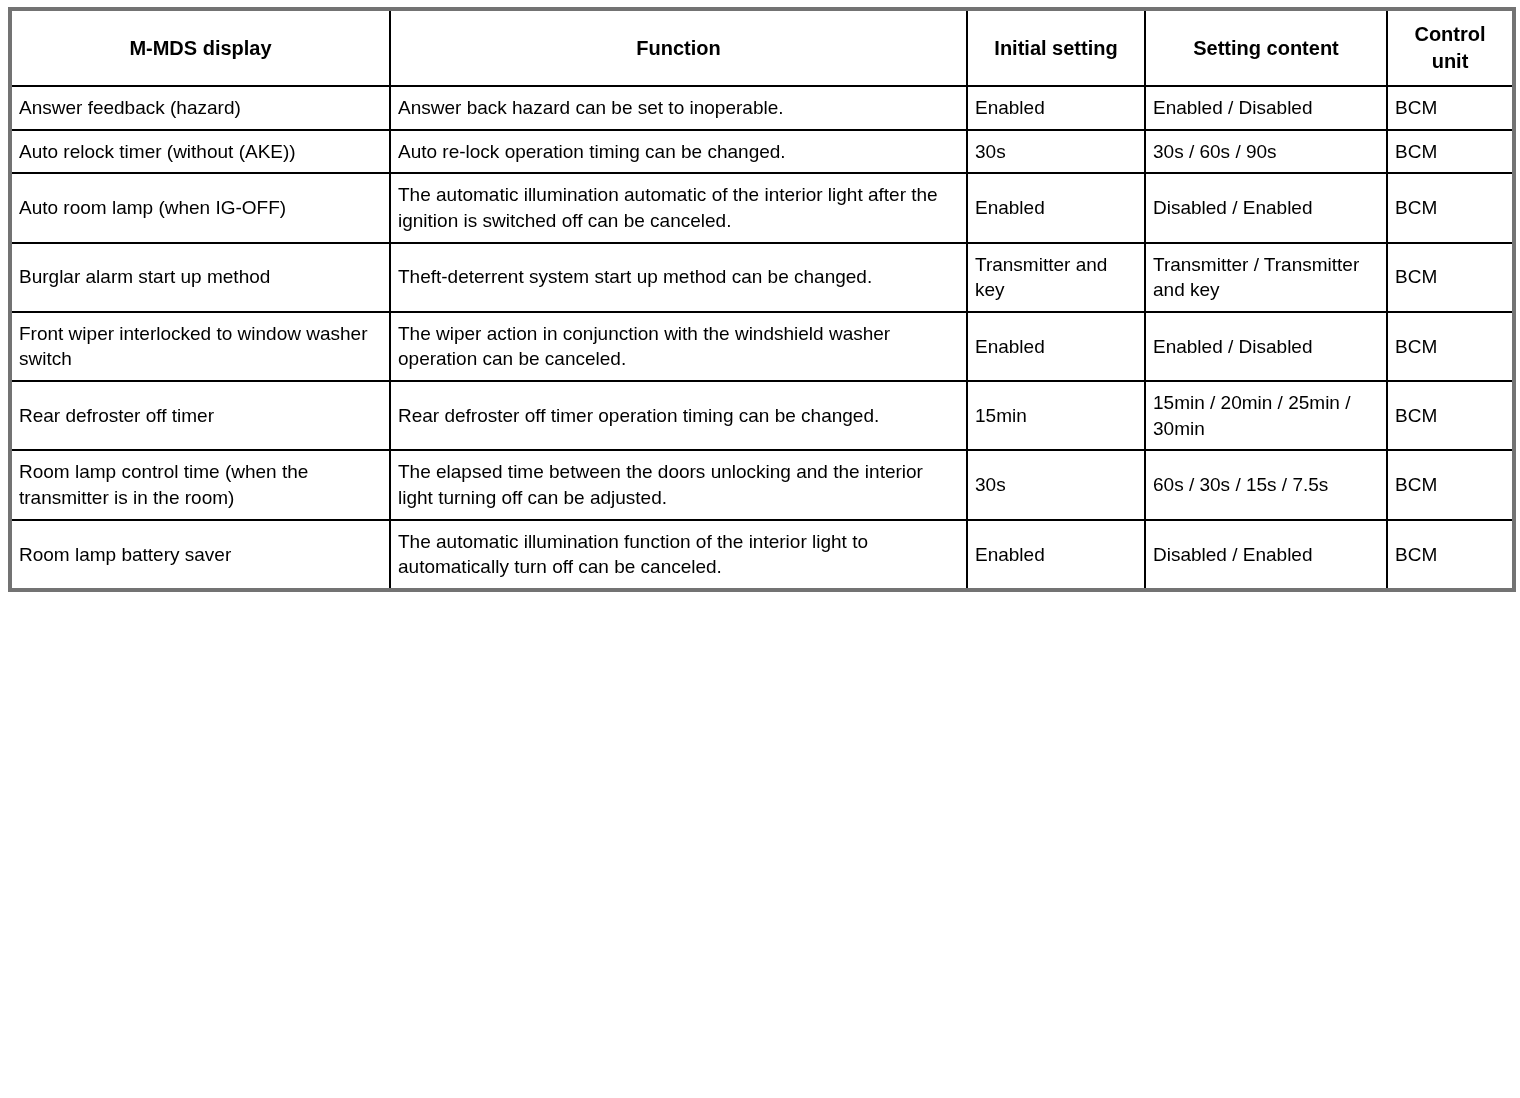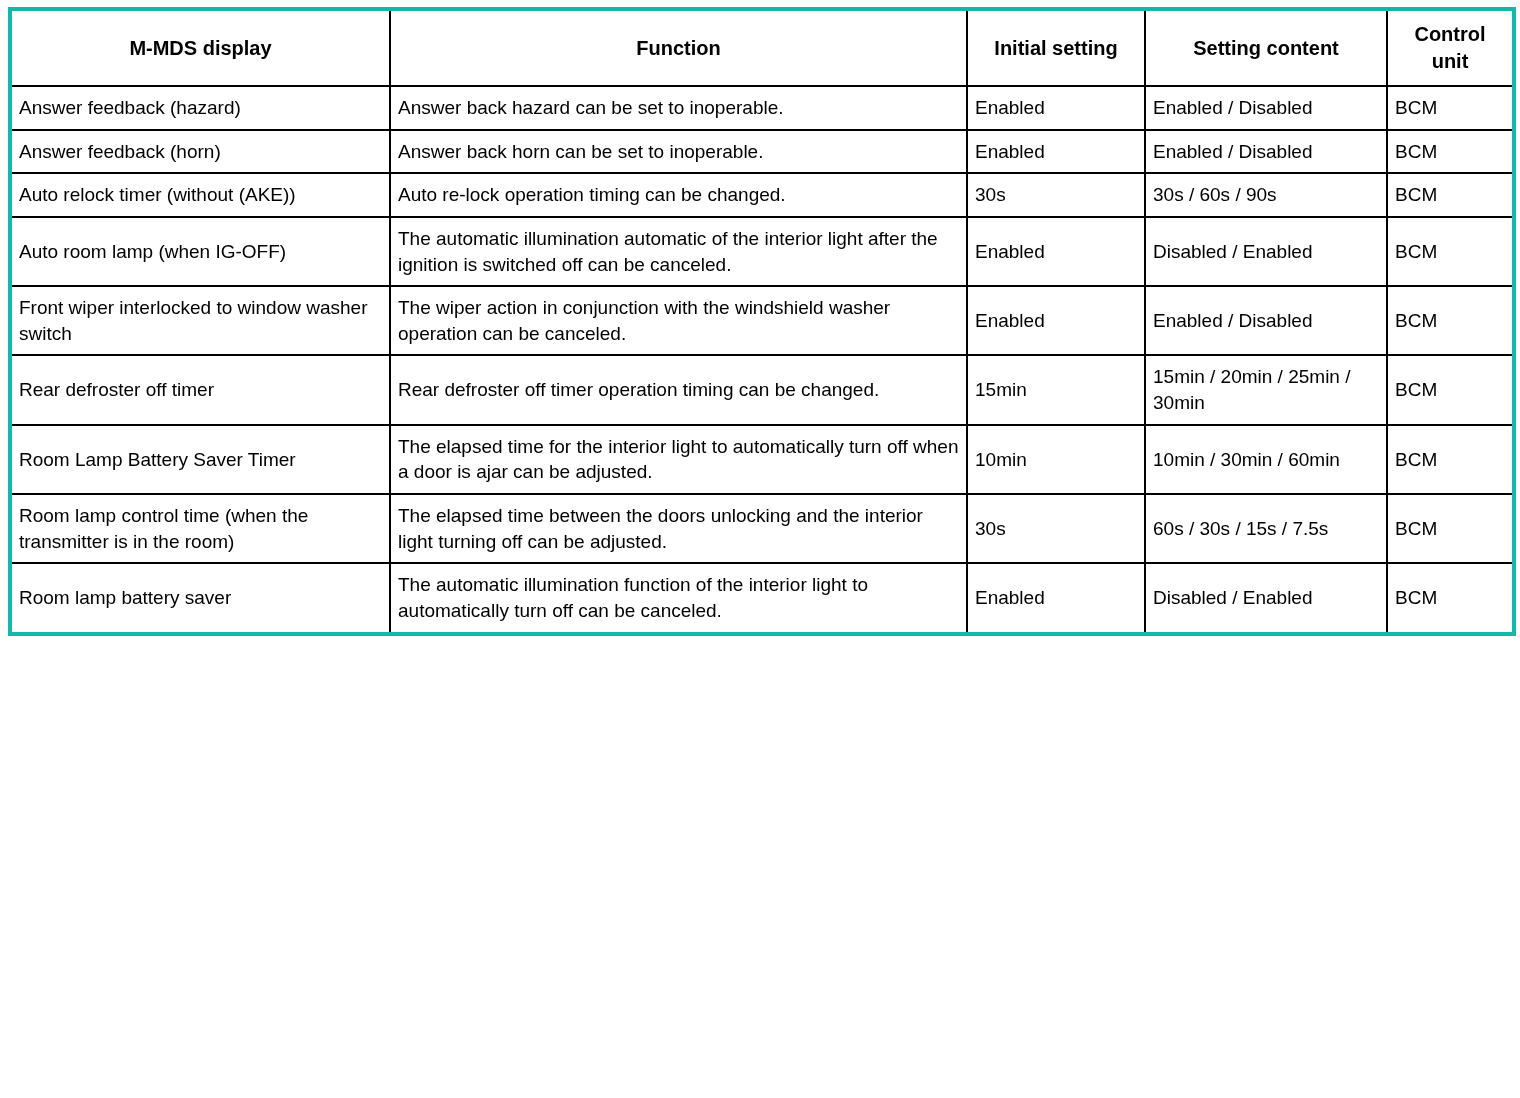--- a/index.html
+++ b/index.html
@@ -12,21 +12,21 @@
     height: 1098px;
     font-family: "Liberation Sans", sans-serif;
     color: #000000;
     box-sizing: border-box;
   }
   table.settings-table {
     border-collapse: collapse;
     table-layout: fixed;
     width: 1504px;
     margin: 7px 8px;
-    border: 4px solid #14b8a6;
+    border: 4px solid #737373;
   }
   .settings-table th,
   .settings-table td {
     border: 2px solid #000000;
     vertical-align: middle;
     font-size: 19px;
     line-height: 1.35;
     word-wrap: break-word;
   }
   .settings-table th {
@@ -68,59 +68,52 @@
   </thead>
   <tbody>
       <tr>
         <td>Answer feedback (hazard)</td>
         <td>Answer back hazard can be set to inoperable.</td>
         <td>Enabled</td>
         <td>Enabled / Disabled</td>
         <td>BCM</td>
       </tr>
       <tr>
-        <td>Answer feedback (horn)</td>
-        <td>Answer back horn can be set to inoperable.</td>
-        <td>Enabled</td>
-        <td>Enabled / Disabled</td>
-        <td>BCM</td>
-      </tr>
-      <tr>
         <td>Auto relock timer (without (AKE))</td>
         <td>Auto re-lock operation timing can be changed.</td>
         <td>30s</td>
         <td>30s / 60s / 90s</td>
         <td>BCM</td>
       </tr>
       <tr>
         <td>Auto room lamp (when IG-OFF)</td>
         <td>The automatic illumination automatic of the interior light after the ignition is switched off can be canceled.</td>
         <td>Enabled</td>
         <td>Disabled / Enabled</td>
         <td>BCM</td>
       </tr>
       <tr>
+        <td>Burglar alarm start up method</td>
+        <td>Theft-deterrent system start up method can be changed.</td>
+        <td>Transmitter and key</td>
+        <td>Transmitter / Transmitter and key</td>
+        <td>BCM</td>
+      </tr>
+      <tr>
         <td>Front wiper interlocked to window washer switch</td>
         <td>The wiper action in conjunction with the windshield washer operation can be canceled.</td>
         <td>Enabled</td>
         <td>Enabled / Disabled</td>
         <td>BCM</td>
       </tr>
       <tr>
         <td>Rear defroster off timer</td>
         <td>Rear defroster off timer operation timing can be changed.</td>
         <td>15min</td>
         <td>15min / 20min / 25min / 30min</td>
-        <td>BCM</td>
-      </tr>
-      <tr>
-        <td>Room Lamp Battery Saver Timer</td>
-        <td>The elapsed time for the interior light to automatically turn off when a door is ajar can be adjusted.</td>
-        <td>10min</td>
-        <td>10min / 30min / 60min</td>
         <td>BCM</td>
       </tr>
       <tr>
         <td>Room lamp control time (when the transmitter is in the room)</td>
         <td>The elapsed time between the doors unlocking and the interior light turning off can be adjusted.</td>
         <td>30s</td>
         <td>60s / 30s / 15s / 7.5s</td>
         <td>BCM</td>
       </tr>
       <tr>

